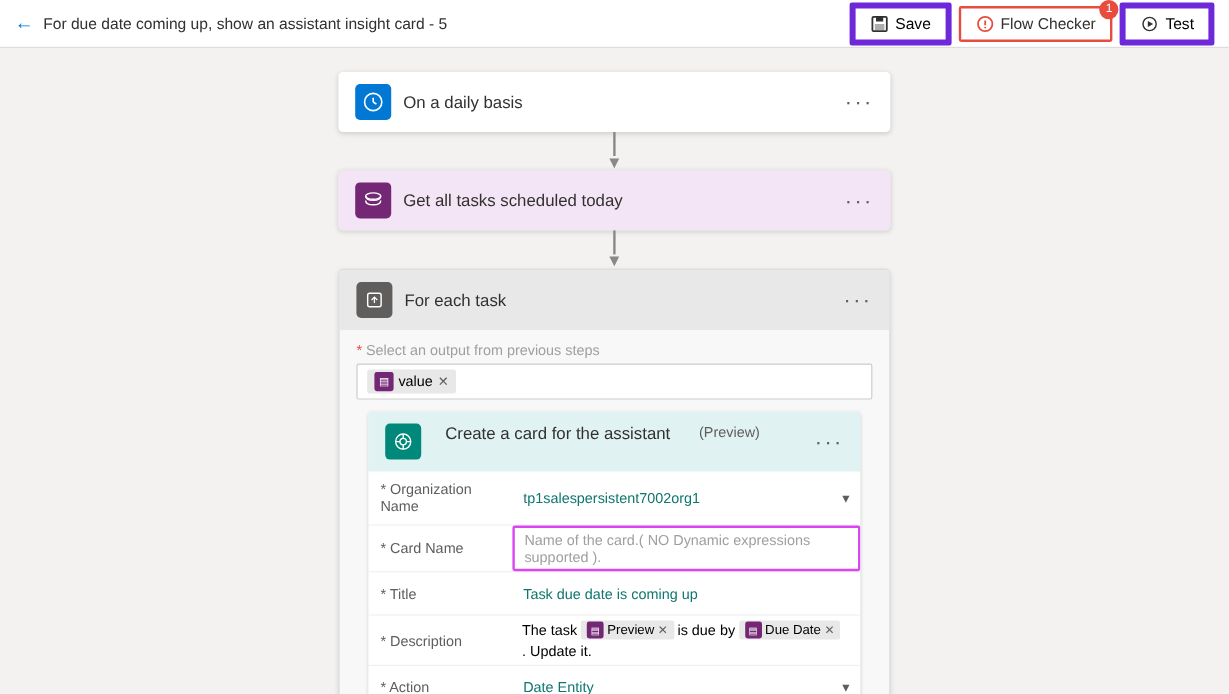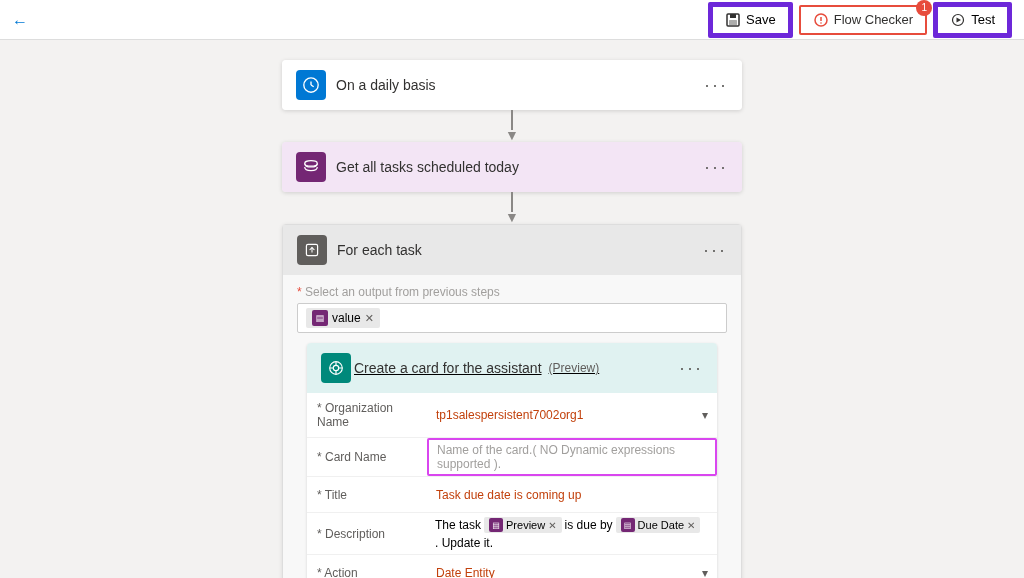--- a/index.html
+++ b/index.html
@@ -231,23 +231,21 @@
     }
     .inner-card-header {
       display: flex;
       align-items: center;
       justify-content: space-between;
       padding: 10px 14px;
       background: #e0f2f1;
     }
     .inner-card-header-left {
       display: flex;
-      align-items: center;
-      gap: 3px;
-      text-decoration: underline;
+      gap: 20px;
     }
     .inner-card-body {
       background: #fff;
       padding: 0;
     }
 
     
     .form-row {
       display: flex;
       align-items: center;
@@ -273,21 +271,21 @@
     .form-field.highlighted-border {
       border: 2px solid #d946ef;
       border-radius: 2px;
     }
     .form-field-text {
       font-size: 12px;
       color: #a19f9d;
     }
     .form-field-value {
       font-size: 12px;
-      color: #c2410c;
+      color: #0f766e;
     }
     .dropdown-arrow {
       color: #605e5c;
       font-size: 12px;
       margin-left: auto;
     }
 
     
     .desc-field {
       flex: 1;
@@ -337,20 +335,21 @@
     .btn-wrapper {
       position: relative;
     }
   </style>
 </head>
 <body>
 
 <div class="top-bar">
   <div class="top-bar-left">
     <span class="back-arrow">←</span>
+    <span class="flow-title">For due date coming up, show an assistant insight card - 5</span>
   </div>
   <div class="top-bar-right">
     <button class="top-btn">
       <svg viewBox="0 0 16 16" fill="none">
         <rect x="2" y="2" width="12" height="12" rx="1" stroke="#323130" stroke-width="1.5" fill="none"></rect>
         <rect x="5" y="2" width="6" height="4" rx="0.5" fill="#323130"></rect>
         <rect x="4" y="8" width="8" height="5" rx="0.5" fill="#323130" opacity="0.4"></rect>
       </svg>
       <span>Save</span>
     </button>

